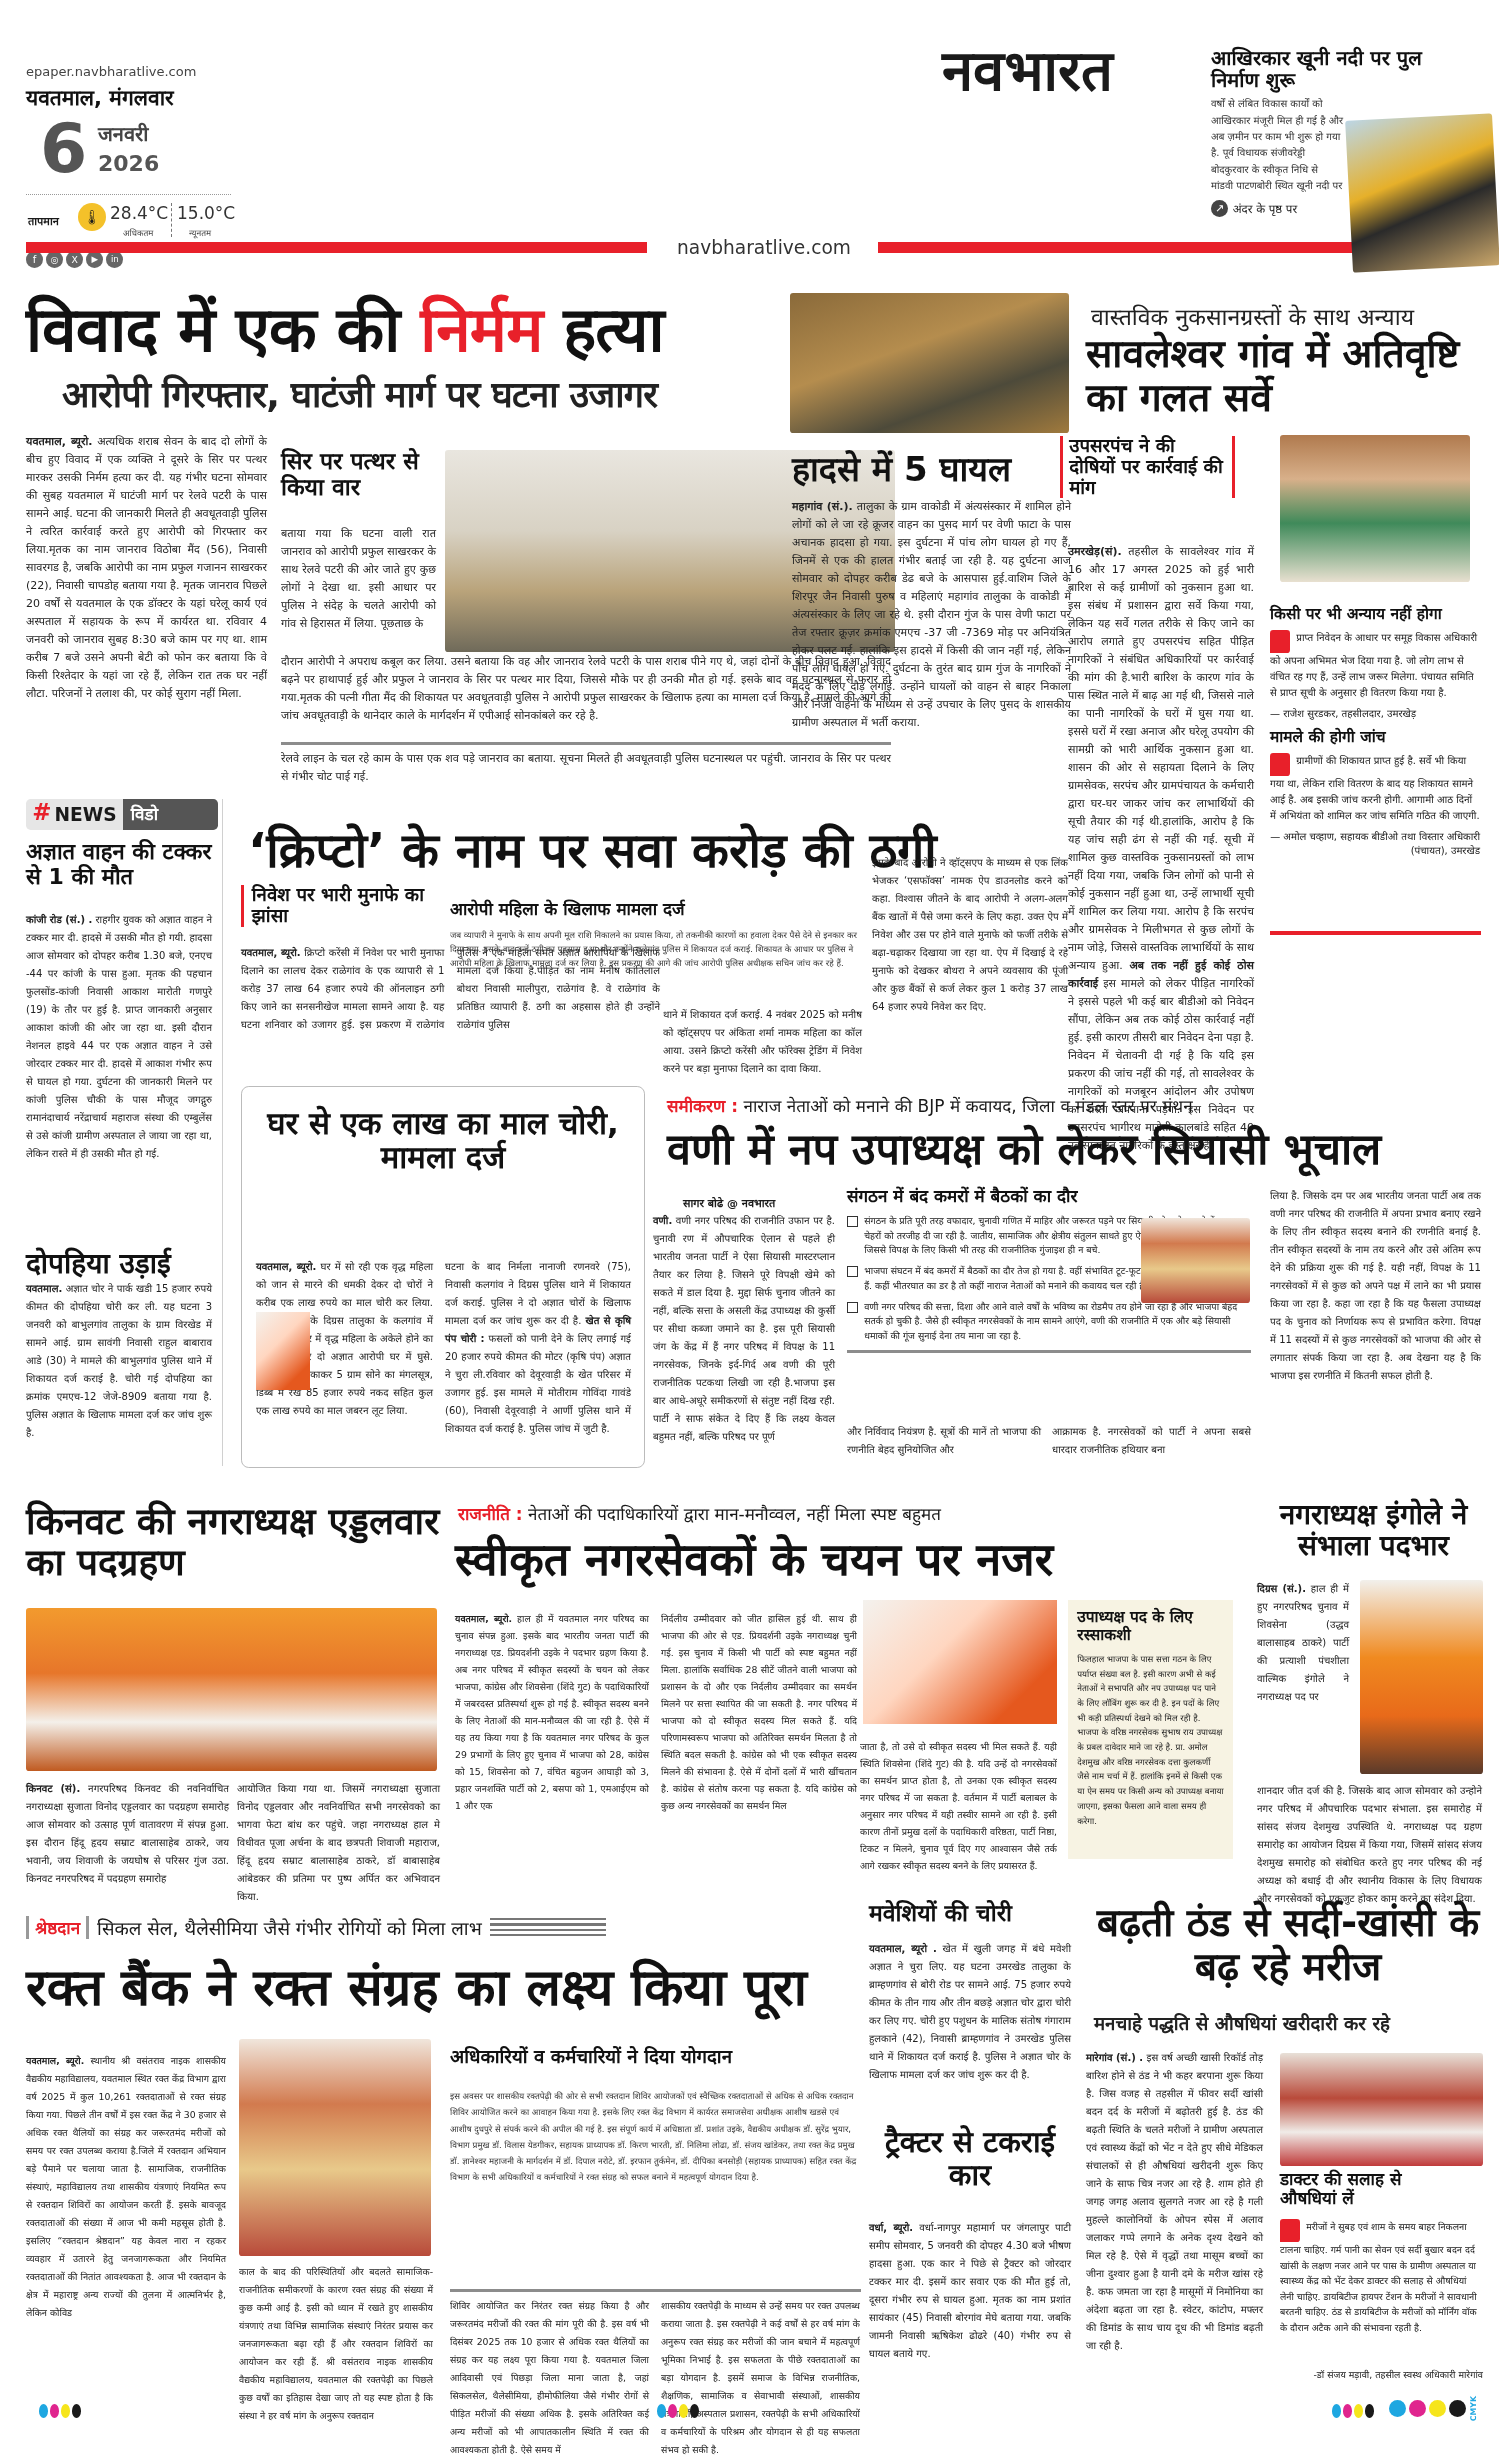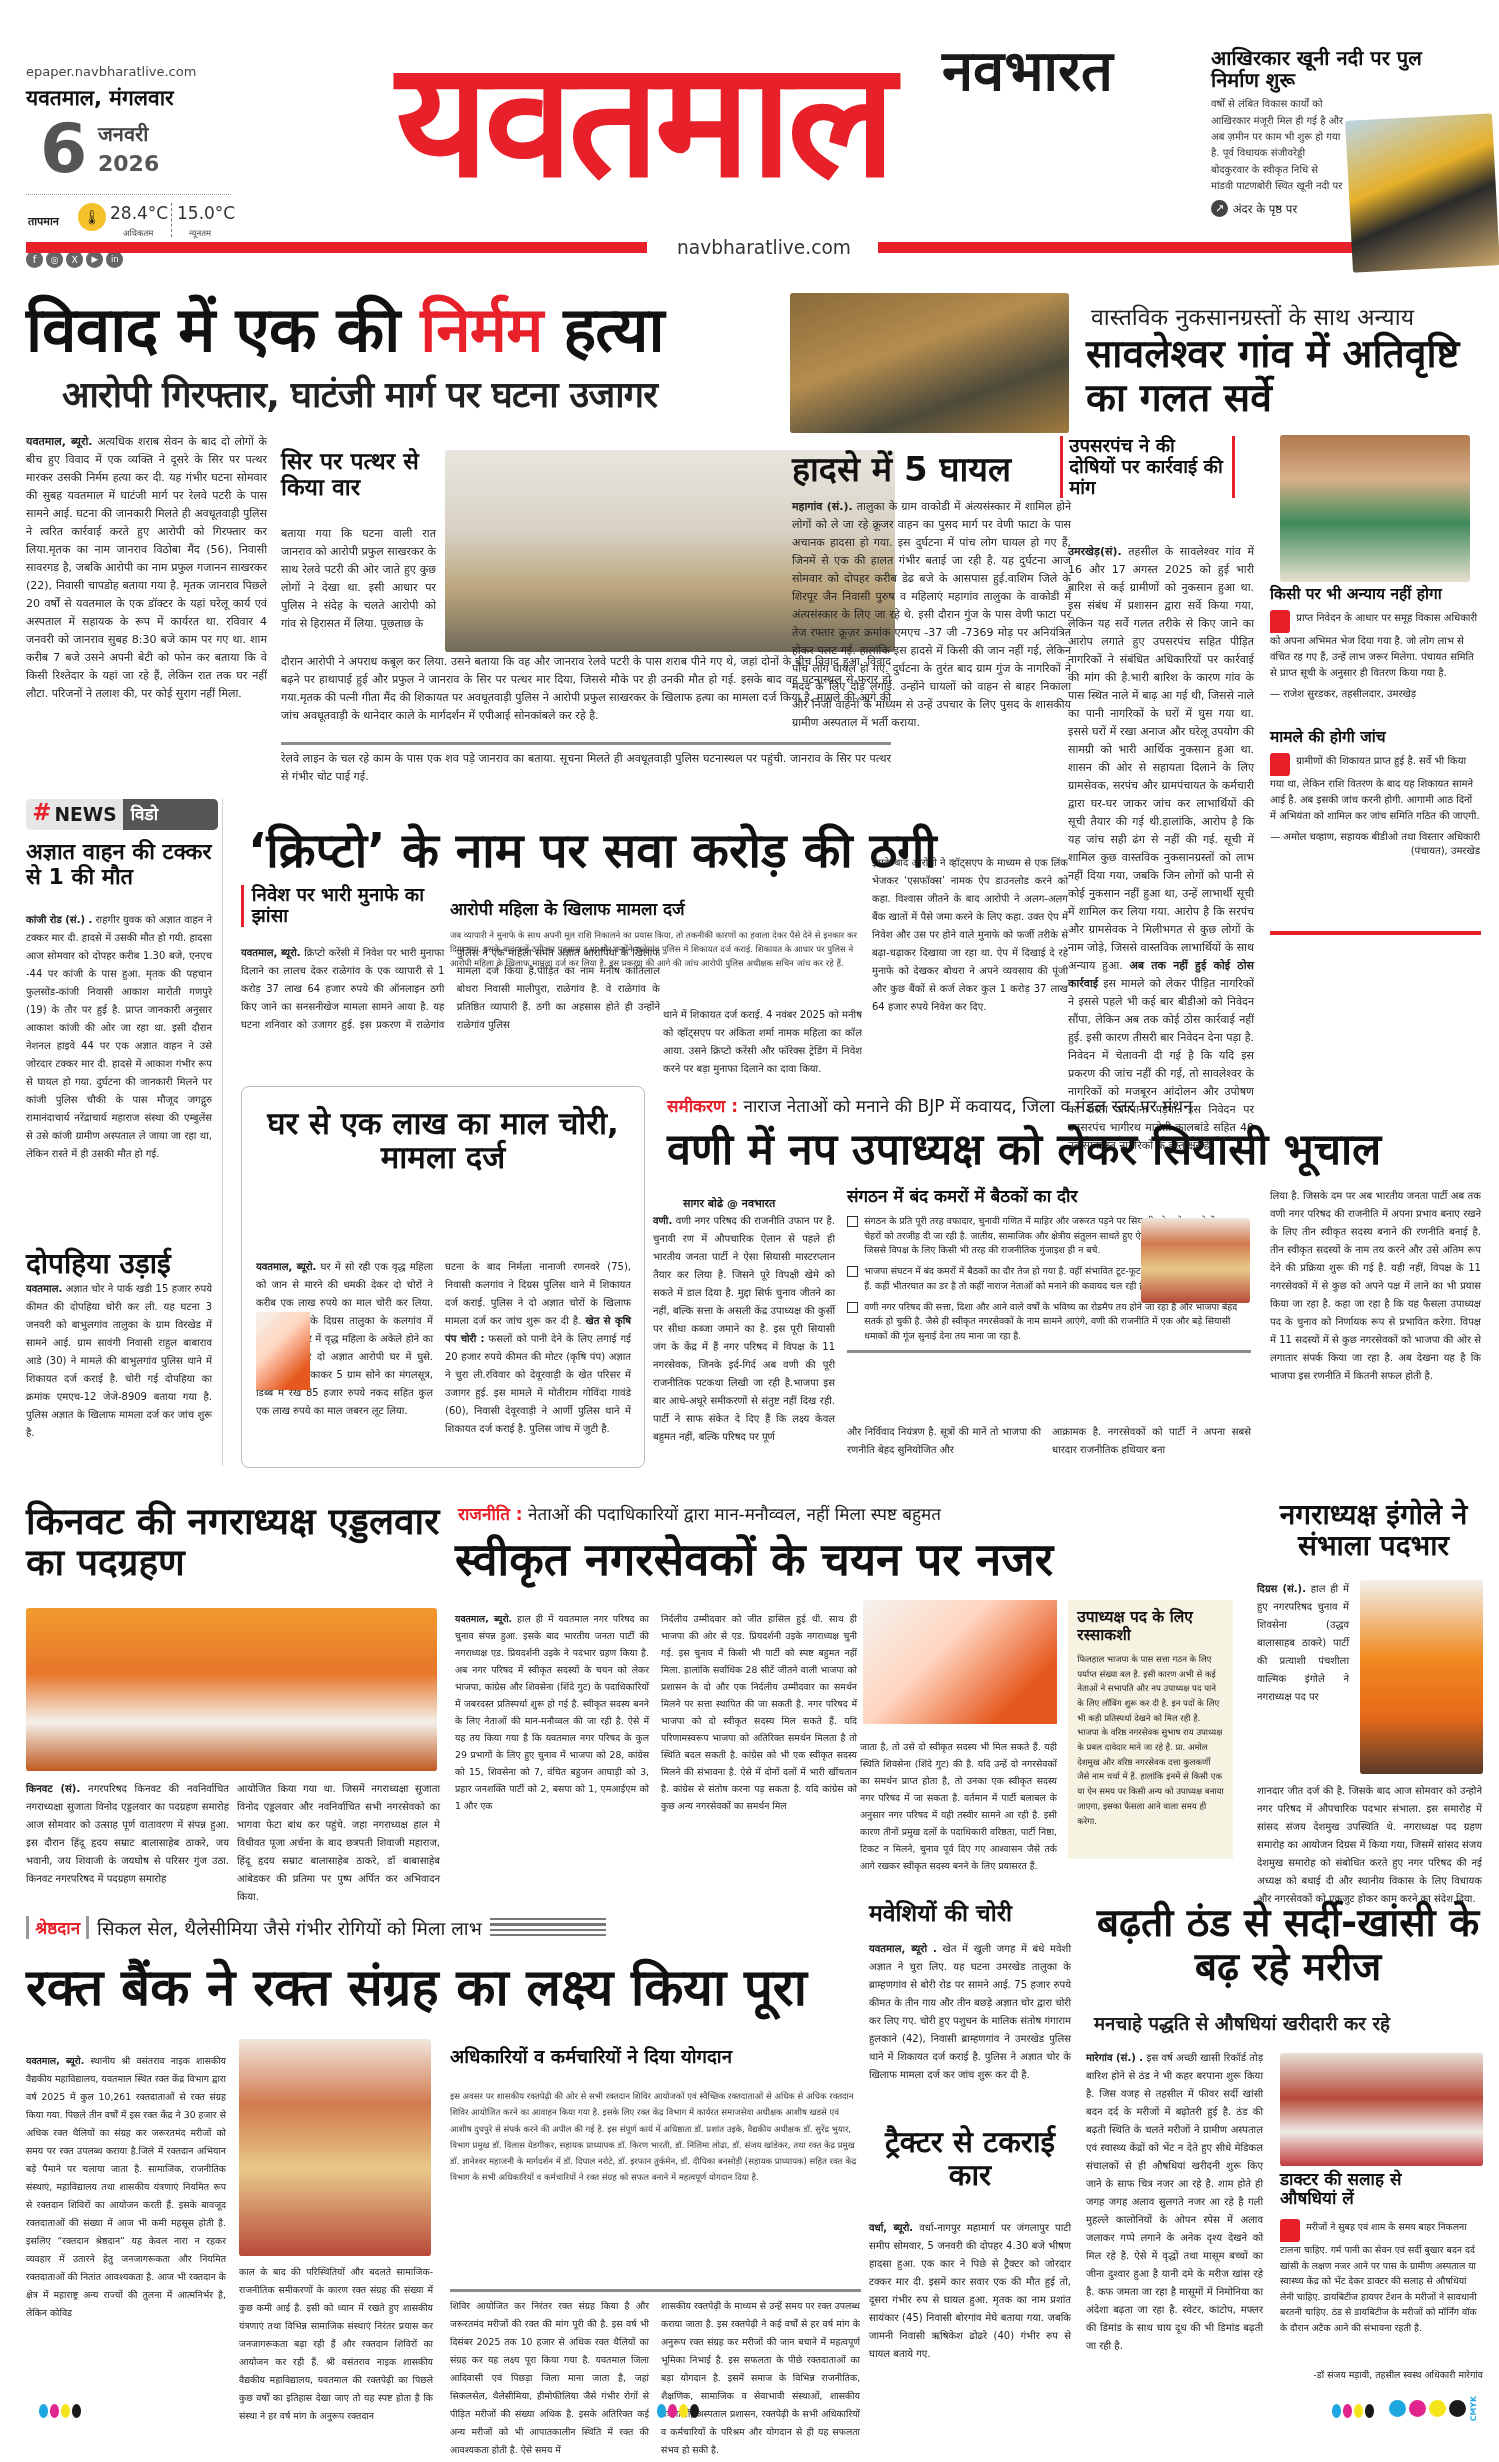--- a/index.html
+++ b/index.html
@@ -42,21 +42,20 @@
   <div class="abs" style="left:177px;top:203px;font-size:17px;color:#333">15.0°C</div>
   <div class="abs" style="left:189px;top:227px;font-size:8.5px;color:#444">न्यूनतम</div>
   <div class="abs" style="left:26px;top:251px;display:flex;gap:3.1px">
     <span class="pill" style="width:17px;height:17px;background:#666;color:#fff;font-size:10px;text-align:center;line-height:17px">f</span>
     <span class="pill" style="width:17px;height:17px;background:#666;color:#fff;font-size:9.3px;text-align:center;line-height:17px">◎</span>
     <span class="pill" style="width:17px;height:17px;background:#666;color:#fff;font-size:9.3px;text-align:center;line-height:17px">X</span>
     <span class="pill" style="width:17px;height:17px;background:#666;color:#fff;font-size:8.5px;text-align:center;line-height:17px">▶</span>
     <span class="pill" style="width:17px;height:17px;background:#666;color:#fff;font-size:8.5px;text-align:center;line-height:17px">in</span>
   </div>
 
-  <div class="abs" style="left:396px;top:40px;font-family:'DejaVu Sans',sans-serif;font-weight:bold;font-size:160px;line-height:1;color:#e8202a;letter-spacing:-4.7px">यवतमाल</div>
   <div class="abs" style="left:942px;top:43px;font-weight:bold;font-size:56px;color:#1a1a1a;line-height:1">नवभारत</div>
 
   <div class="abs rule" style="left:26px;top:242px;width:621px;height:11px"></div>
   <div class="abs" style="left:677px;top:237px;font-size:18.6px;color:#333">navbharatlive.com</div>
   <div class="abs rule" style="left:878px;top:242px;width:619px;height:11px"></div>
 </div>
 
 <div class="abs" style="left:1211px;top:47px;width:287px;height:194px">
   <div class="hl" style="font-size:20px;width:225px">आखिरकार खूनी नदी पर पुल निर्माण शुरू</div>
   <div style="font-size:10px;line-height:16.3px;width:132px;margin-top:4.7px;color:#333">वर्षों से लंबित विकास कार्यों को आखिरकार मंजूरी मिल ही गई है और अब ज़मीन पर काम भी शुरू हो गया है. पूर्व विधायक संजीवरेड्डी बोदकुरवार के स्वीकृत निधि से मांडवी पाटणबोरी स्थित खूनी नदी पर</div>
@@ -90,21 +89,21 @@
 <div class="abs" style="left:1091px;top:300px;font-size:23px;color:#222">वास्तविक नुकसानग्रस्तों के साथ अन्याय</div>
 <div class="abs hl" style="left:1086px;top:332px;width:404px;font-size:39px;">सावलेश्वर गांव में अतिवृष्टि का गलत सर्वे</div>
 <div class="abs" style="left:1060px;top:436px;width:175px;border-left:3.1px solid #e8202a;border-right:3.1px solid #e8202a;padding:0 6.2px">
   <div class="hl" style="font-size:18.6px">उपसरपंच ने की दोषियों पर कार्रवाई की मांग</div>
 </div>
 <div class="abs img photo-group" style="left:1280px;top:435px;width:190px;height:147px"></div>
 <div class="abs body" style="left:1068px;top:543px;width:186px;font-size:11px;line-height:18px">
   <b>उमरखेड़(सं).</b> <span>तहसील के सावलेश्वर गांव में 16 और 17 अगस्त 2025 को हुई भारी बारिश से कई ग्रामीणों को नुकसान हुआ था. इस संबंध में प्रशासन द्वारा सर्वे किया गया, लेकिन यह सर्वे गलत तरीके से किए जाने का आरोप लगाते हुए उपसरपंच सहित पीड़ित नागरिकों ने संबंधित अधिकारियों पर कार्रवाई की मांग की है.भारी बारिश के कारण गांव के पास स्थित नाले में बाढ़ आ गई थी, जिससे नाले का पानी नागरिकों के घरों में घुस गया था. इससे घरों में रखा अनाज और घरेलू उपयोग की सामग्री को भारी आर्थिक नुकसान हुआ था. शासन की ओर से सहायता दिलाने के लिए ग्रामसेवक, सरपंच और ग्रामपंचायत के कर्मचारी द्वारा घर-घर जाकर जांच कर लाभार्थियों की सूची तैयार की गई थी.हालांकि, आरोप है कि यह जांच सही ढंग से नहीं की गई. सूची में शामिल कुछ वास्तविक नुकसानग्रस्तों को लाभ नहीं दिया गया, जबकि जिन लोगों को पानी से कोई नुकसान नहीं हुआ था, उन्हें लाभार्थी सूची में शामिल कर लिया गया. आरोप है कि सरपंच और ग्रामसेवक ने मिलीभगत से कुछ लोगों के नाम जोड़े, जिससे वास्तविक लाभार्थियों के साथ अन्याय हुआ.</span>
   <b>अब तक नहीं हुई कोई ठोस कार्रवाई</b> <span>इस मामले को लेकर पीड़ित नागरिकों ने इससे पहले भी कई बार बीडीओ को निवेदन सौंपा, लेकिन अब तक कोई ठोस कार्रवाई नहीं हुई. इसी कारण तीसरी बार निवेदन देना पड़ा है. निवेदन में चेतावनी दी गई है कि यदि इस प्रकरण की जांच नहीं की गई, तो सावलेश्वर के नागरिकों को मजबूरन आंदोलन और उपोषण का रास्ता अपनाना पड़ेगा. इस निवेदन पर उपसरपंच भागीरथ मारोती कालबांडे सहित 40 नुकसानग्रस्त नागरिकों के हस्ताक्षर हैं.</span>
 </div>
-<div class="abs" style="left:1270px;top:586px;width:210px">
+<div class="abs" style="left:1270px;top:606px;width:210px">
   <div class="hl" style="font-size:15.5px">किसी पर भी अन्याय नहीं होगा</div>
   <div style="font-size:10px;line-height:16.3px;margin-top:6.2px"><span class="quote"></span><span>प्राप्त निवेदन के आधार पर समूह विकास अधिकारी को अपना अभिमत भेज दिया गया है. जो लोग लाभ से वंचित रह गए हैं, उन्हें लाभ जरूर मिलेगा. पंचायत समिति से प्राप्त सूची के अनुसार ही वितरण किया गया है.</span></div>
   <div style="font-size:10px;text-align:left;margin-top:4.7px">— राजेश सुरडकर, तहसीलदार, उमरखेड़</div>
 </div>
 <div class="abs" style="left:1270px;top:729px;width:210px">
   <div class="hl" style="font-size:15.5px">मामले की होगी जांच</div>
   <div style="font-size:10px;line-height:16.3px;margin-top:6.2px"><span class="quote"></span><span>ग्रामीणों की शिकायत प्राप्त हुई है. सर्वे भी किया गया था, लेकिन राशि वितरण के बाद यह शिकायत सामने आई है. अब इसकी जांच करनी होगी. आगामी आठ दिनों में अभियंता को शामिल कर जांच समिति गठित की जाएगी.</span></div>
   <div style="font-size:10px;text-align:right;margin-top:4.7px">— अमोल चव्हाण, सहायक बीडीओ तथा विस्तार अधिकारी (पंचायत), उमरखेड</div>
 </div>
 <div class="abs rule" style="left:1270px;top:931px;width:211px;height:3.9px"></div>

